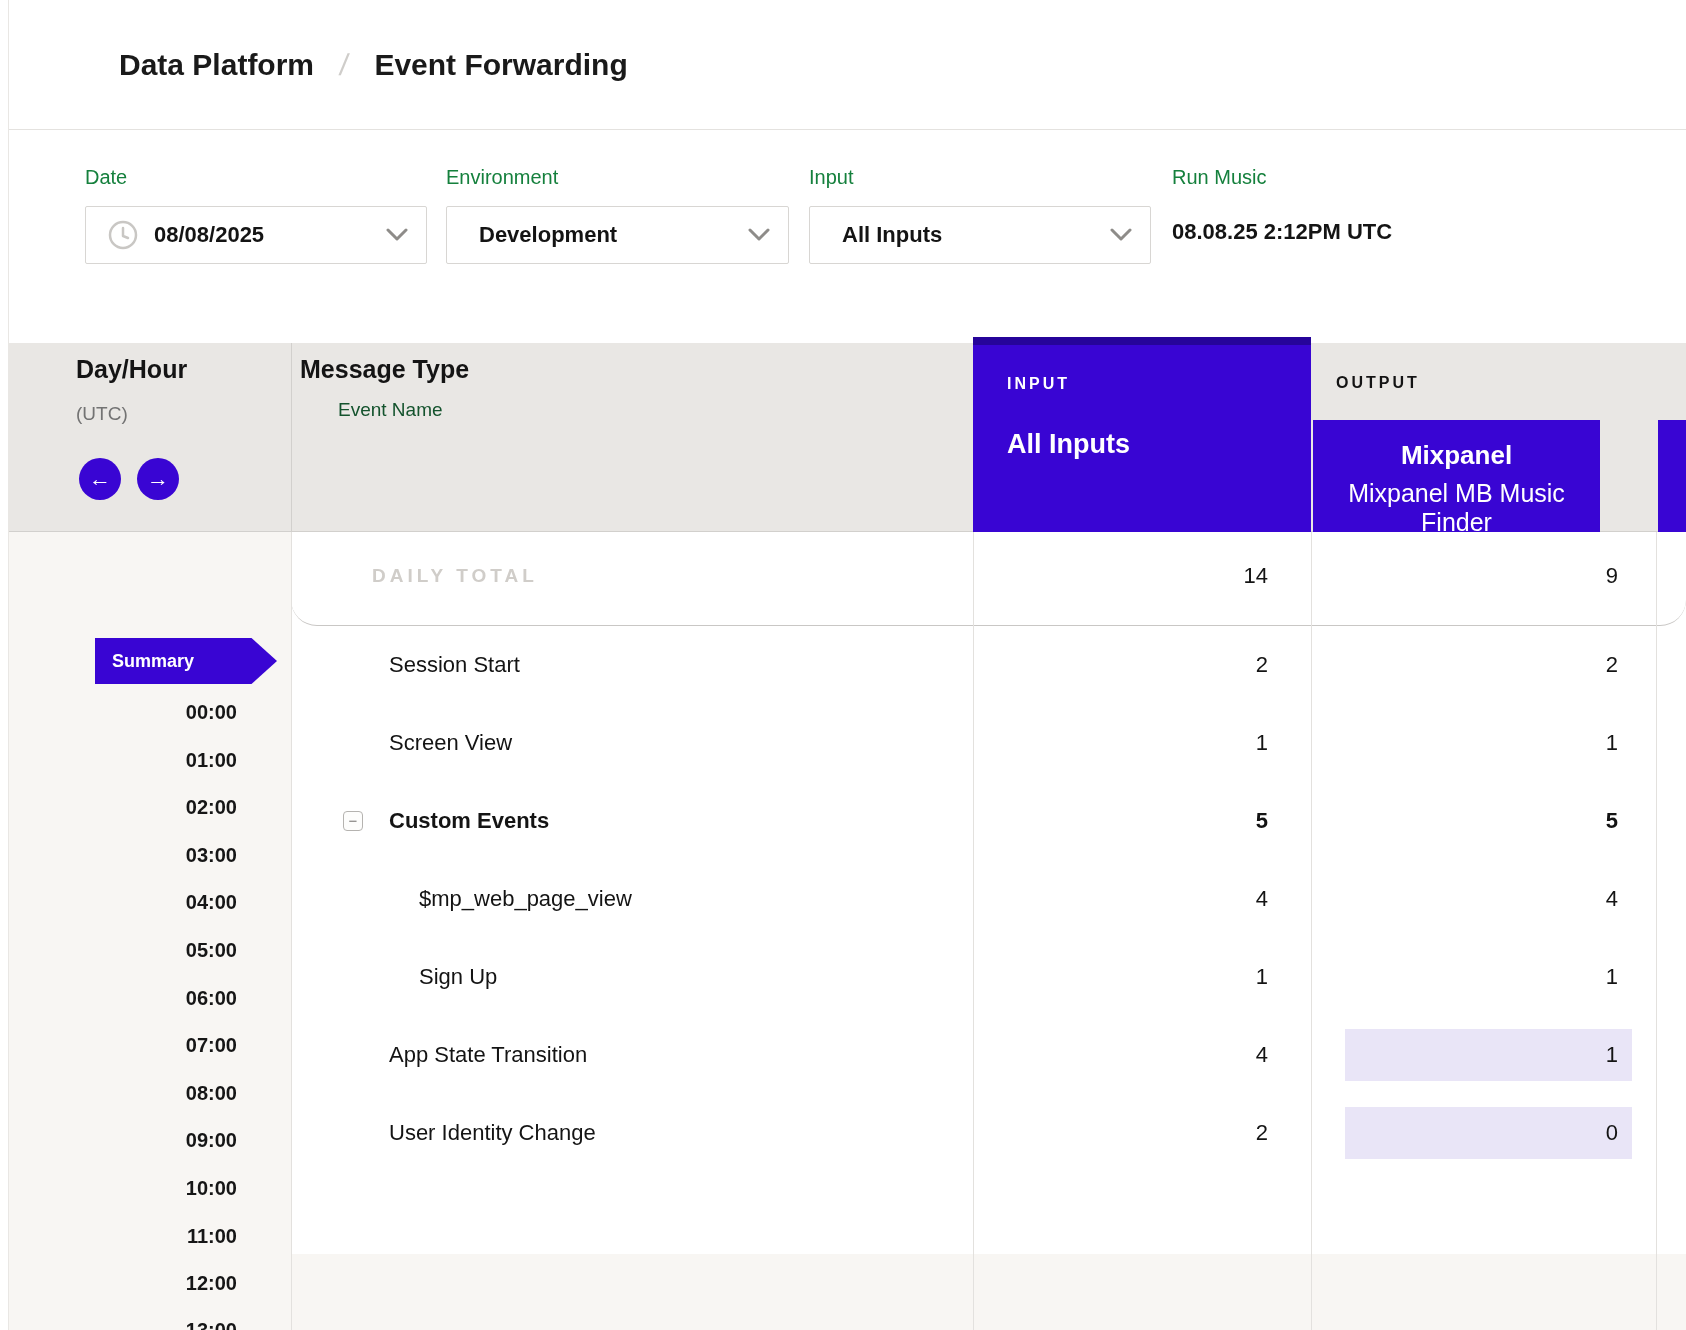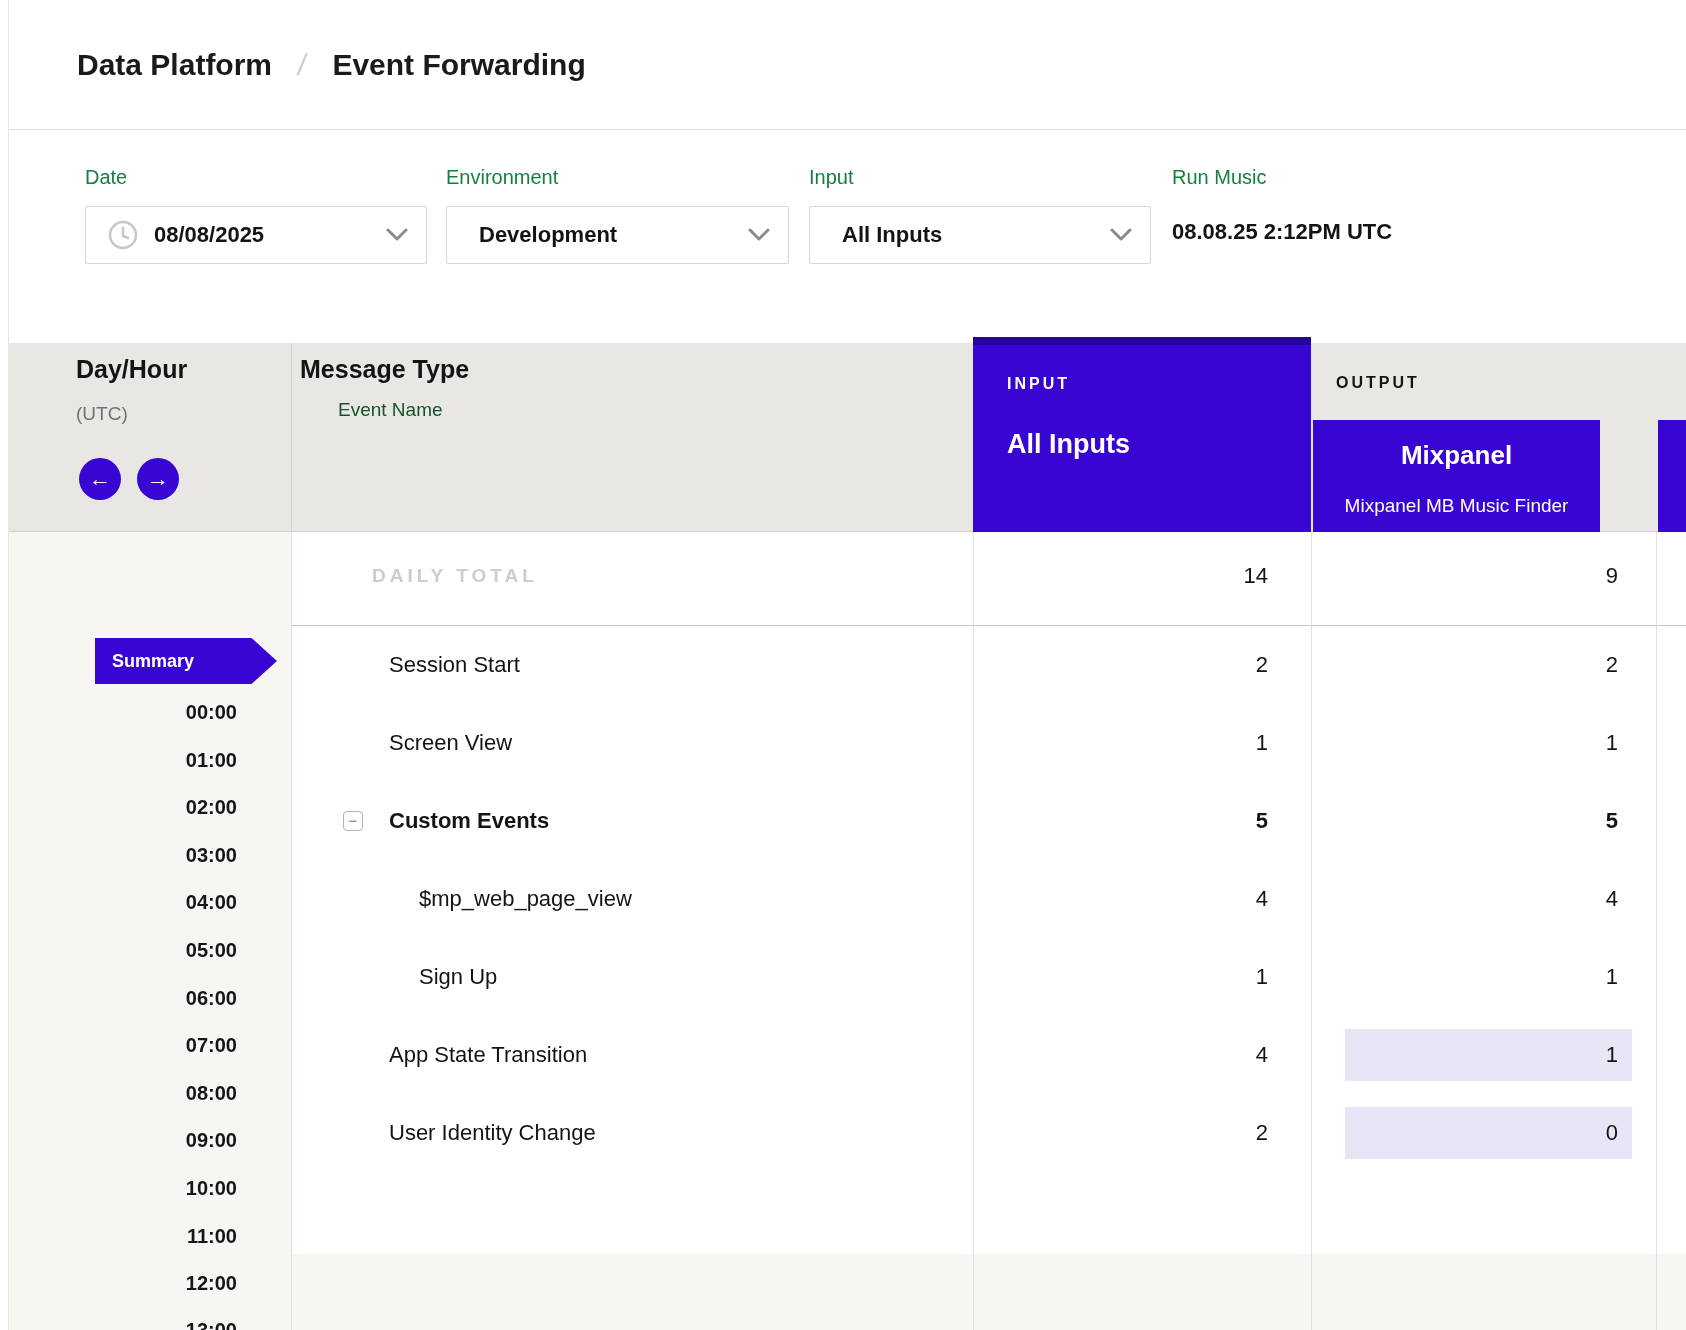--- a/index.html
+++ b/index.html
@@ -7,21 +7,21 @@
   .page {
     position:relative; width:1686px; height:1330px; overflow:hidden;
     background:#ffffff; font-family:"Liberation Sans", sans-serif; color:#141414;
   }
   .left-edge { position:absolute; left:8px; top:0; width:1px; height:1330px; background:#e9e7e4; }
 
   
   .crumb-bar { position:absolute; left:9px; top:0; right:0; height:130px; background:#fff;
                border-bottom:1px solid #e4e2df; display:flex; align-items:center; }
   .crumb-bar .inner { display:flex; align-items:center; padding-left:68px; gap:26px; }
-  .crumb-section { font-size:30px; font-weight:600; color:#1a1a1a; cursor:pointer; }
+  .crumb-section { font-size:30px; font-weight:600; color:#1a1a1a; cursor:pointer;margin-left:42px; }
   .crumb-sep { font-size:30px; font-weight:300; color:#cfcdca; transform:skewX(-8deg); }
   .crumb-page { font-size:30px; font-weight:600; color:#1a1a1a; }
 
   
   .filters { position:absolute; left:9px; top:131px; right:0; height:212px; background:#fff; }
   .f-label { position:absolute; top:35px; font-size:20px; color:#15803d; }
   .f-box { position:absolute; top:75px; height:58px; background:#fff; border:1px solid #d8d6d3;
            border-radius:2px; display:flex; align-items:center; cursor:pointer; }
   .f-value { font-size:22px; font-weight:700; color:#141414; }
   .chev { position:absolute; right:18px; top:50%; transform:translateY(-50%); width:22px; height:14px; }
@@ -46,30 +46,30 @@
   .input-block .strip { height:8px; }
   .input-block .body { height:187px; padding-left:34px; }
   .mini-label { font-size:16px; font-weight:700; letter-spacing:3px; }
   .input-block .mini-label { color:#fff; display:block; padding-top:30px; }
   .input-value { display:block; margin-top:36px; font-size:27px; font-weight:700; color:#fff; }
   .output-label { position:absolute; left:1336px; top:374px; color:#141414; }
   .out-block { position:absolute; top:420px; height:112px; color:#fff; text-align:center; cursor:pointer; }
   .out-block.mixpanel { left:1313px; width:287px; }
   .out-block.stub { left:1658px; width:28px; }
   .out-name { display:block; margin-top:20px; font-size:26px; font-weight:700; }
-  .out-sub  { display:block; margin-top:24px; font-size:19px; font-weight:500; }
+  .out-sub  { display:block; margin-top:8px; font-size:25px; font-weight:500; }
 
   
   .leftcol { position:absolute; left:9px; top:532px; width:282px; height:798px; background:#f8f6f3; }
   .footer-strip { position:absolute; left:291px; top:1254px; right:0; height:76px; background:#f8f6f3; }
   .vline { position:absolute; width:1px; background:#e3e1de; top:532px; height:798px; }
   .vline.c1 { left:291px; } .vline.c2 { left:973px; } .vline.c3 { left:1311px; } .vline.c4 { left:1656px; }
 
   .daily-row { position:absolute; left:291px; top:532px; right:0; height:94px;
-               border-bottom:1px solid #c9c7c5; }
+               border-bottom:1px solid #c9c7c5;border-radius:26px; }
   .daily-label { position:absolute; left:81px; top:33px; font-size:19px; font-weight:700;
                  letter-spacing:4px; color:#d0cdc9; }
   .num { position:absolute; text-align:right; font-size:22px; color:#141414; }
   .num.in  { left:683px; width:294px; }   
   .num.out { left:1024px; width:303px; }  
   .daily-row .num { top:31px; }
 
   .rows { position:absolute; left:291px; top:626px; right:0; height:628px; }
   .row { position:absolute; left:0; right:0; height:78px; }
   .row .name { position:absolute; left:98px; top:50%; transform:translateY(-50%);

